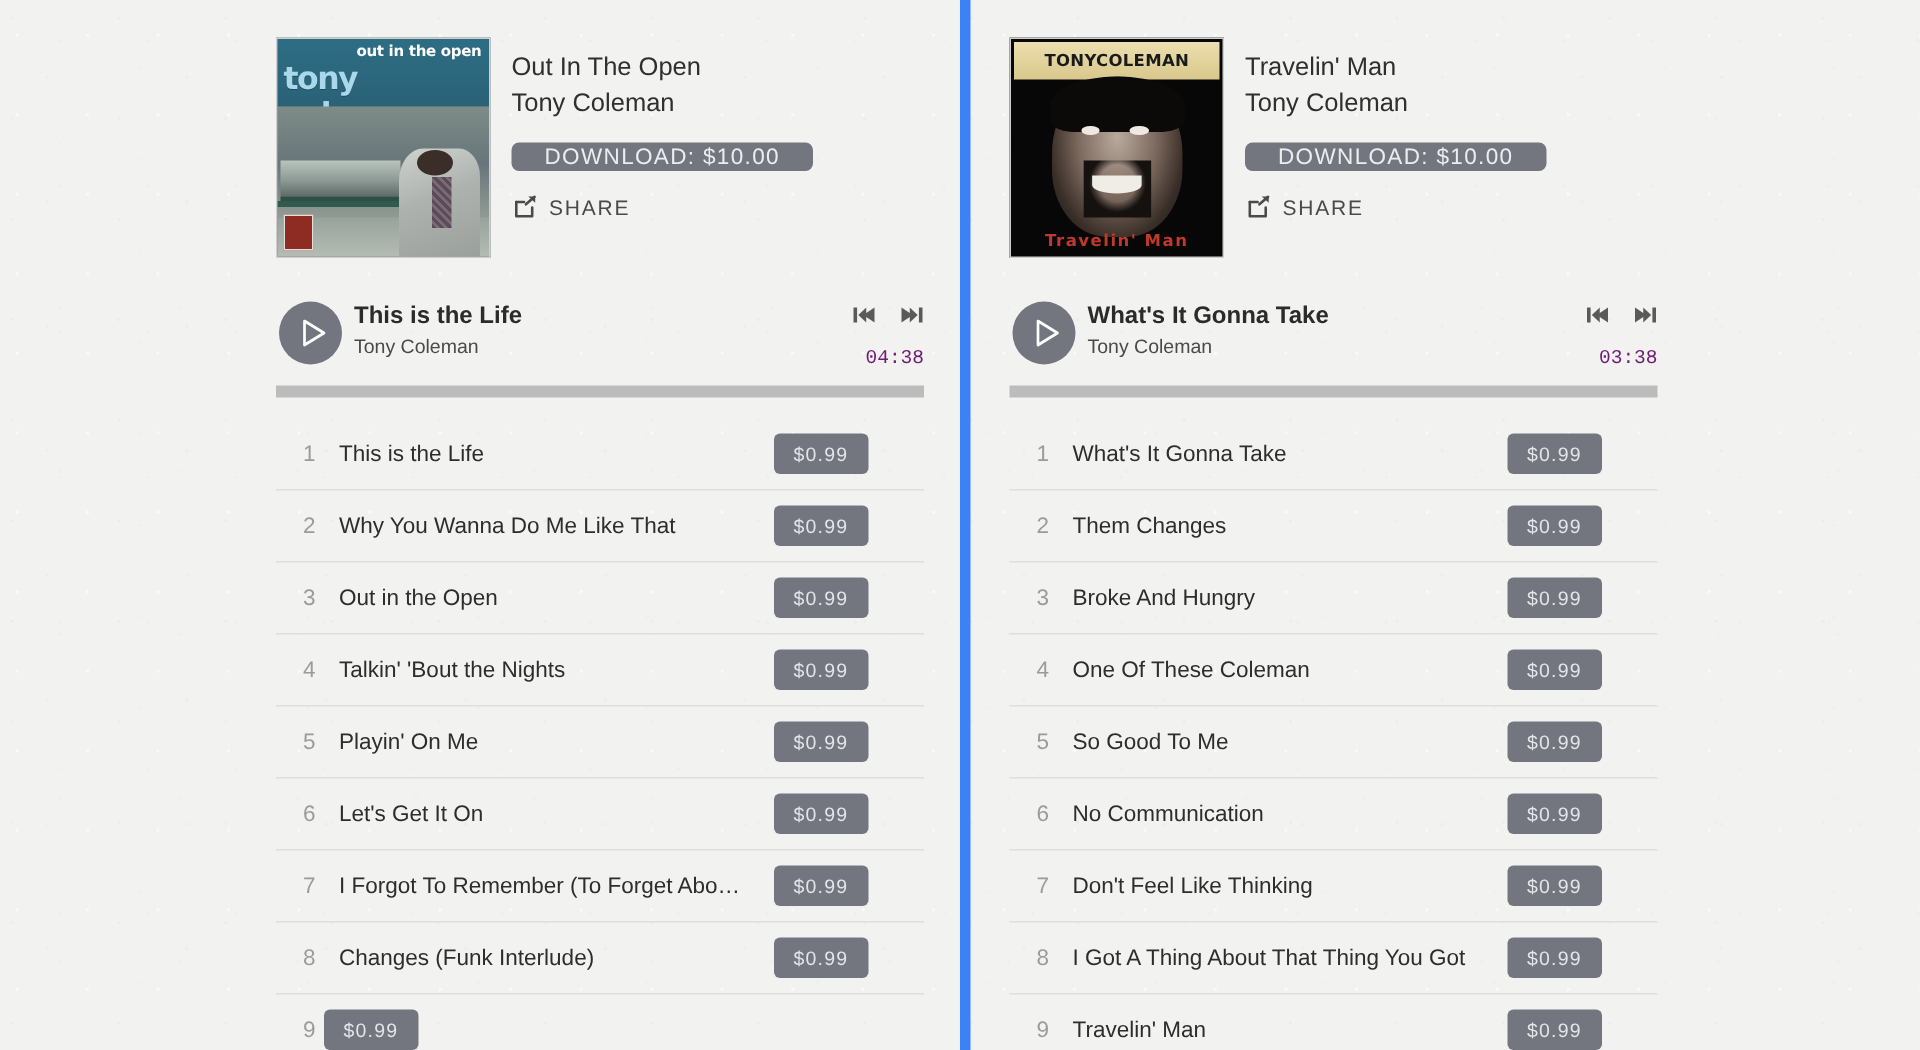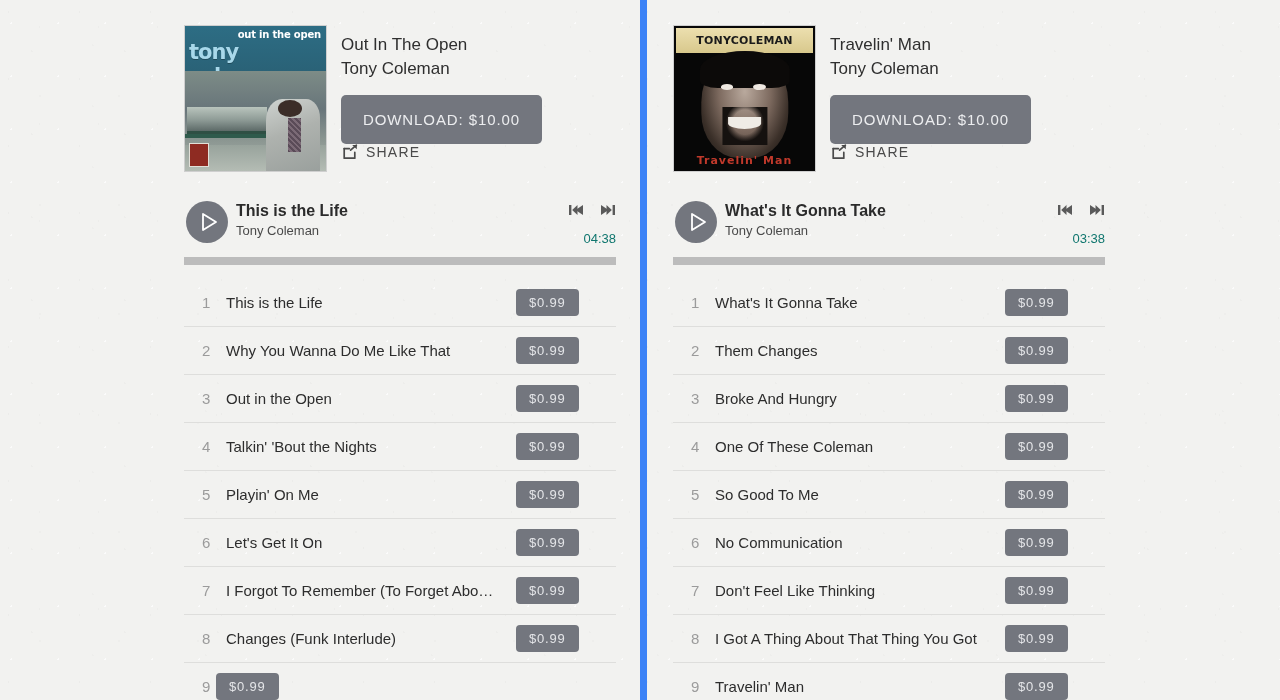--- a/index.html
+++ b/index.html
@@ -205,26 +205,27 @@
   .download-btn {
     display: inline-block;
     margin-top: 14px;
     background: #73767e;
     color: #ecedef;
     border: none;
     border-radius: 5px;
     font-family: "Liberation Sans", sans-serif;
     font-size: 15px;
     letter-spacing: 0.9px;
-    padding: 16px 22px;
+    padding: 1px 22px;
     cursor: pointer;
     white-space: nowrap;
   }
 
   .share-row {
+    margin-top: 16px;
     display: flex;
     align-items: flex-start;
     cursor: pointer;
     width: 92px;
   }
 
   .share-icon {
     width: 17px; height: 16px;
     display: block;
     flex: 0 0 17px;
@@ -285,22 +286,22 @@
 
   .transport button {
     background: none; border: none; padding: 0; cursor: pointer;
     display: block; line-height: 0;
   }
 
   .duration {
     position: absolute;
     right: 0; top: 30px;
     font-size: 13px;
-    color: #0f766e;
-    font-family: Liberation Sans, sans-serif;
+    color: #701a75;
+    font-family: Liberation Mono, monospace;
   }
 
   .progress {
     position: absolute;
     left: 0; top: 56px;
     width: 432px;
     height: 8px;
     background: #bcbcbc;
     cursor: pointer;
   }

